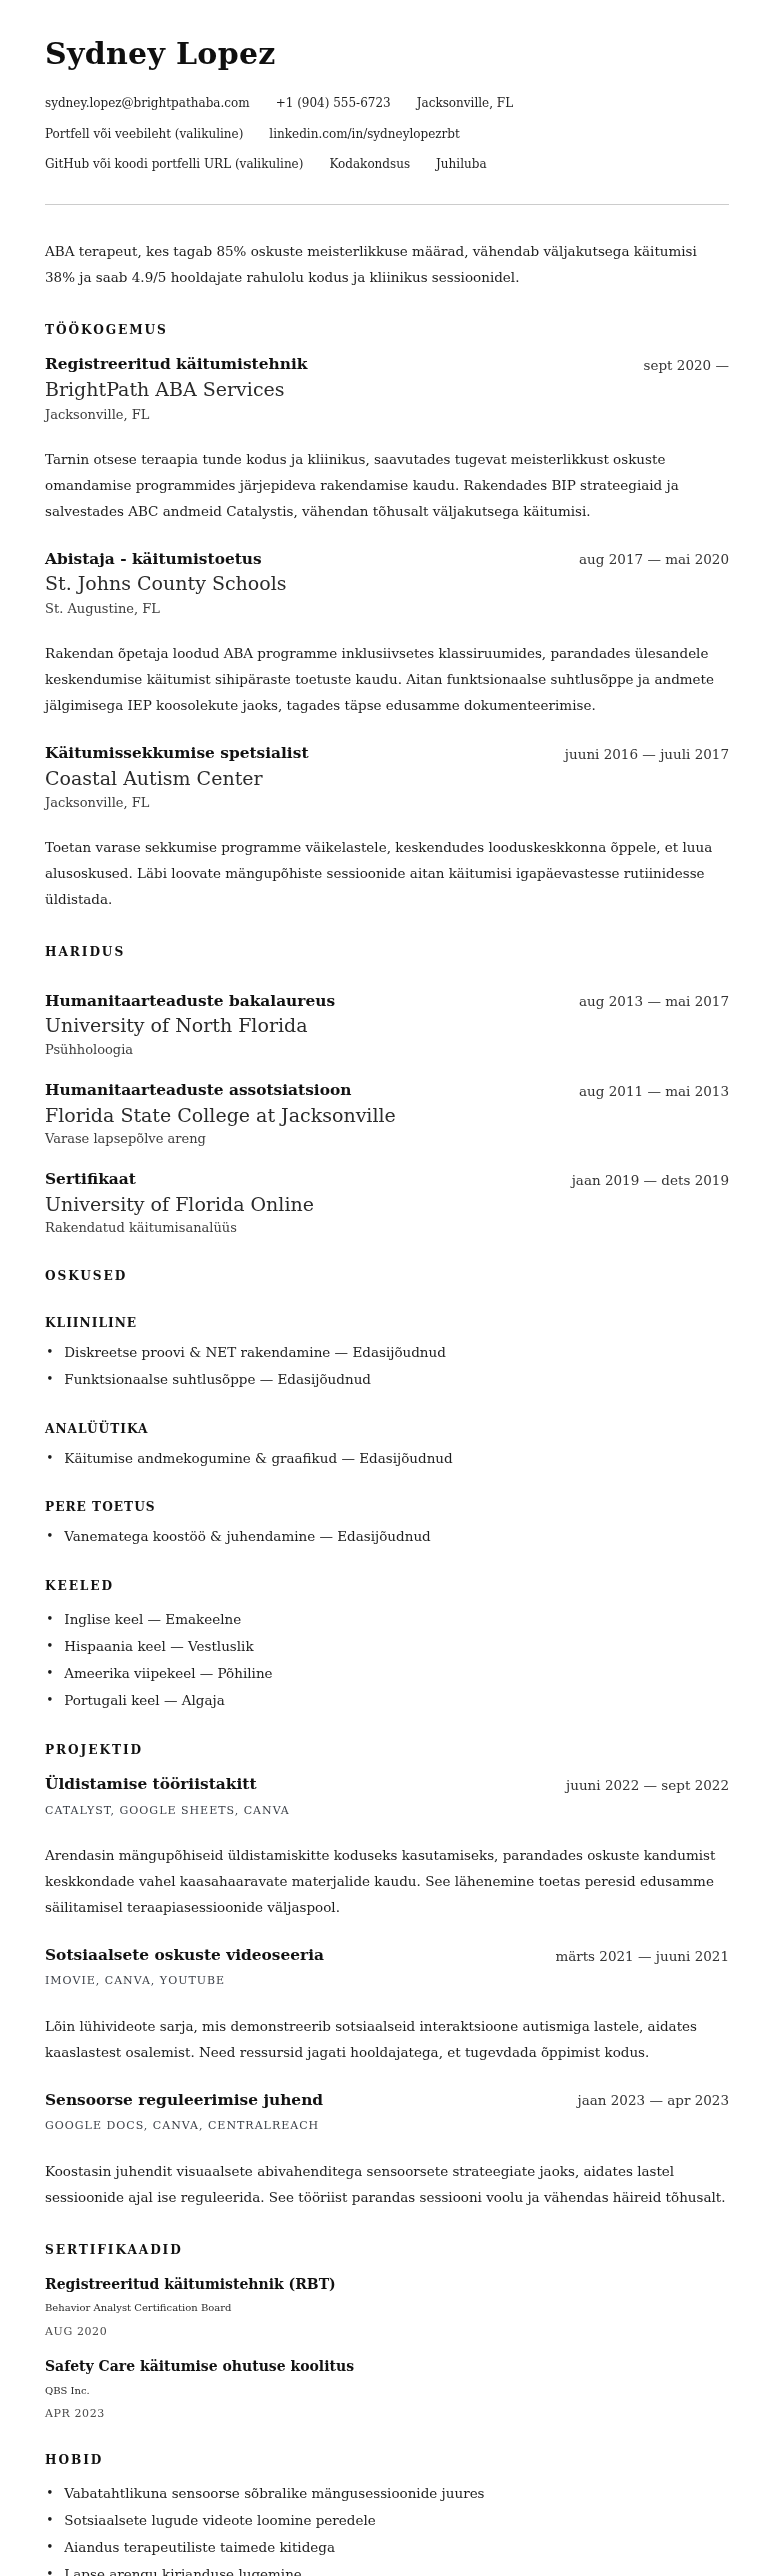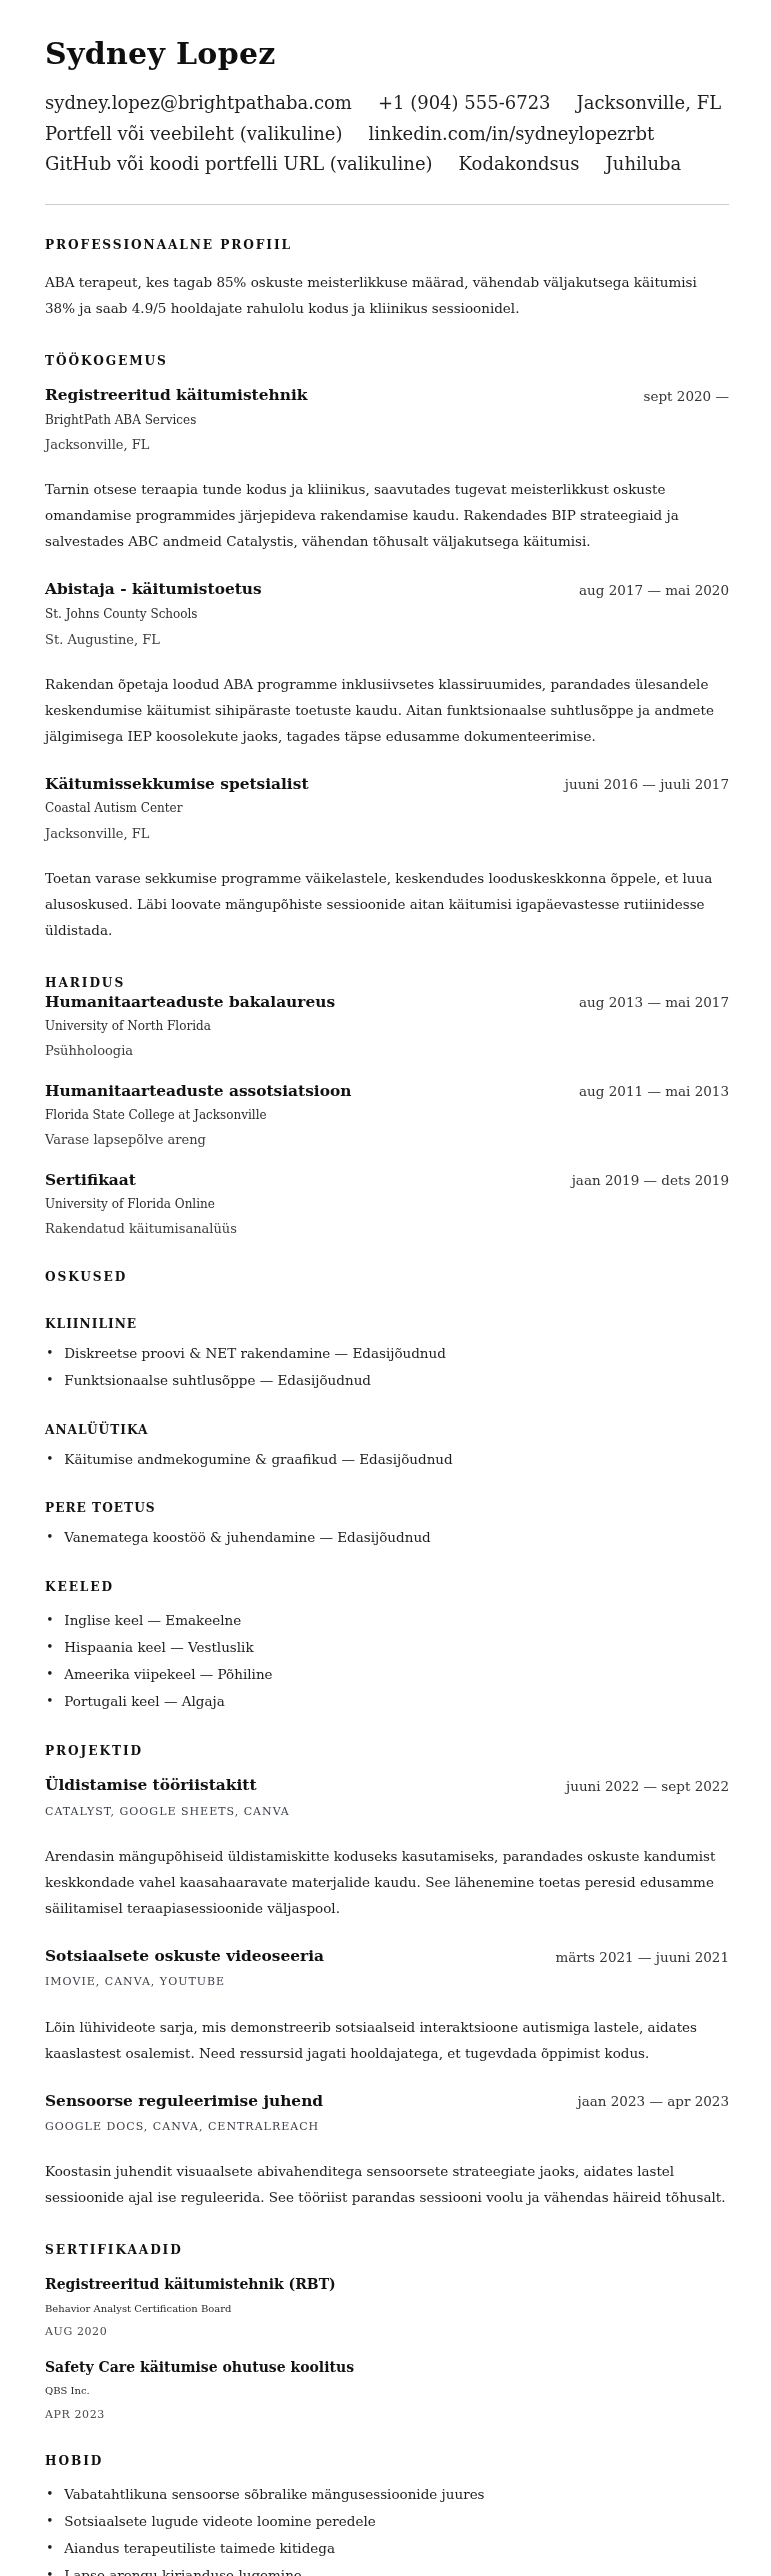--- a/index.html
+++ b/index.html
@@ -26,21 +26,21 @@
   .person-title {
     margin-top: 6.4px;
     font-size: 14px;
     line-height: 19.3px;
     color: #1f1f1f;
   }
   .contact-block { margin-top: 23px; }
   .contact-row {
     display: flex;
     gap: 26px;
-    font-size: 18px;
+    font-size: 12px;
     line-height: 16.7px;
     color: #1f1f1f;
     margin-bottom: 14px;
   }
   .contact-row:last-child { margin-bottom: 0; }
   .divider {
     border: none;
     border-top: 1.3px solid #cccccc;
     margin-top: 31px;
   }
@@ -74,21 +74,21 @@
     font-size: 15.4px;
     line-height: 19.3px;
     font-weight: 700;
     color: #121212;
   }
   .entry-dates {
     font-size: 13.5px;
     color: #333333;
     white-space: nowrap;
   }
-  .entry-org { margin-top: 6.4px; font-size: 12px; line-height: 16.7px; color: #2b2b2b; }
+  .entry-org { margin-top: 6.4px; font-size: 19px; line-height: 16.7px; color: #2b2b2b; }
   .entry-sub { margin-top: 9px; font-size: 13px; line-height: 16px; color: #3d3d3d; }
   .entry-desc {
     margin-top: 23px;
     font-size: 13.5px;
     line-height: 26px;
     color: #1c1c1c;
     max-width: 684px;
   }
   .entry-tech {
     margin-top: 9px;
@@ -160,21 +160,20 @@
         <span>GitHub või koodi portfelli URL (valikuline)</span>
         <span>Kodakondsus</span>
         <span>Juhiluba</span>
       </div>
     </div>
   </header>
 
   <hr class="divider">
 
   <section class="section">
-    <h2 class="section-heading">PROFESSIONAALNE PROFIIL</h2>
     <p class="summary-text">ABA terapeut, kes tagab 85% oskuste meisterlikkuse määrad, vähendab väljakutsega käitumisi 38% ja saab 4.9/5 hooldajate rahulolu kodus ja kliinikus sessioonidel.</p>
   </section>
 
   <section class="section">
     <h2 class="section-heading">TÖÖKOGEMUS</h2>
 
     <article class="entry">
       <div class="entry-header">
         <span class="entry-title">Registreeritud käitumistehnik</span>
         <span class="entry-dates">sept 2020 —</span>
@@ -201,21 +200,21 @@
       </div>
       <div class="entry-org">Coastal Autism Center</div>
       <div class="entry-sub">Jacksonville, FL</div>
       <p class="entry-desc">Toetan varase sekkumise programme väikelastele, keskendudes looduskeskkonna õppele, et luua alusoskused. Läbi loovate mängupõhiste sessioonide aitan käitumisi igapäevastesse rutiinidesse üldistada.</p>
     </article>
   </section>
 
   <section class="section">
     <h2 class="section-heading">HARIDUS</h2>
 
-    <article class="entry" style="margin-top:1px">
+    <article class="entry" style="margin-top:31px">
       <div class="entry-header">
         <span class="entry-title">Humanitaarteaduste bakalaureus</span>
         <span class="entry-dates">aug 2013 — mai 2017</span>
       </div>
       <div class="entry-org">University of North Florida</div>
       <div class="entry-sub" style="margin-top:7.7px">Psühholoogia</div>
     </article>
 
     <article class="entry" style="margin-top:23px">
       <div class="entry-header">

